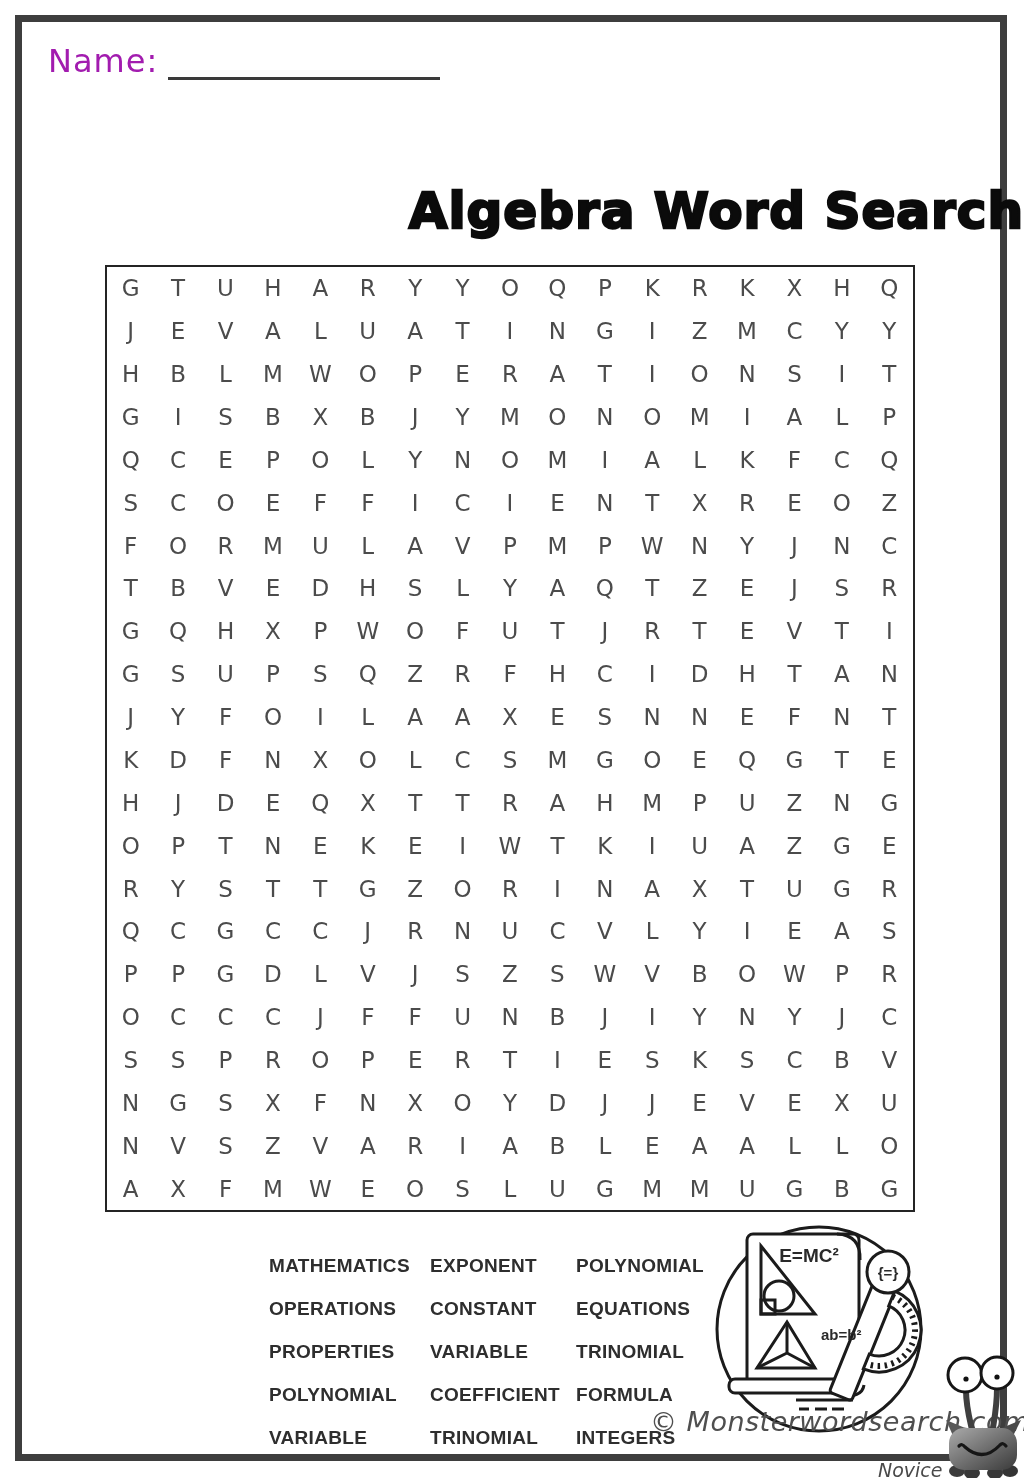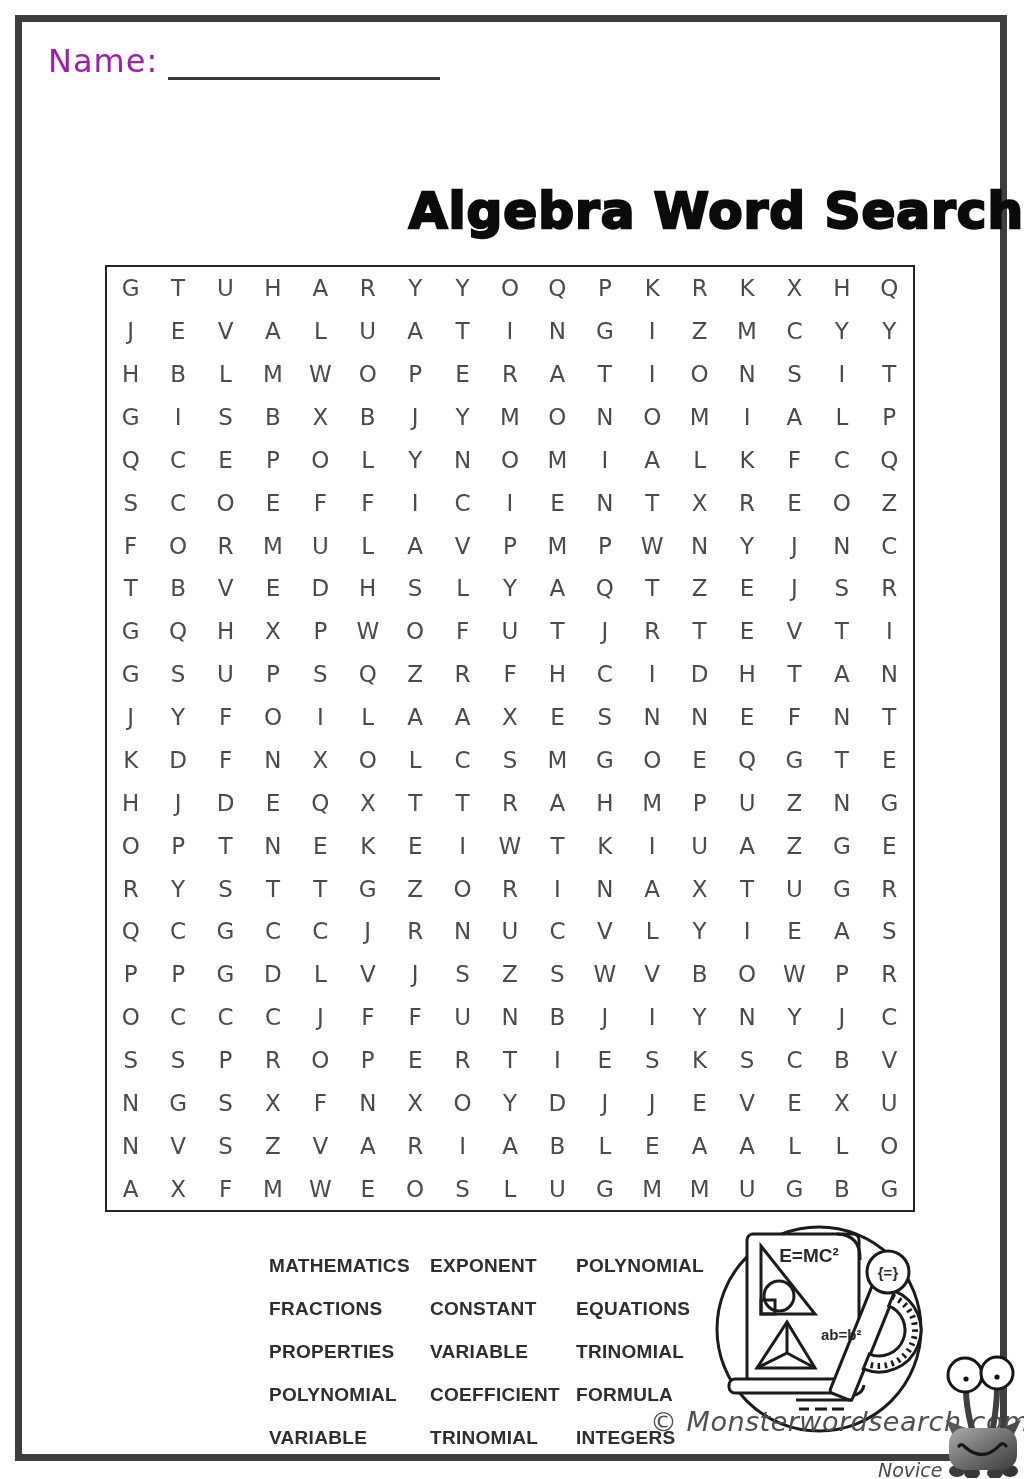--- a/index.html
+++ b/index.html
@@ -437,21 +437,21 @@
     <div class="cell">U</div>
     <div class="cell">G</div>
     <div class="cell">B</div>
     <div class="cell">G</div>
   </div>
 
 <div class="word-list">
     <div>MATHEMATICS</div>
     <div>EXPONENT</div>
     <div>POLYNOMIAL</div>
-    <div>FRACTIONS</div>
+    <div>OPERATIONS</div>
     <div>CONSTANT</div>
     <div>EQUATIONS</div>
     <div>PROPERTIES</div>
     <div>VARIABLE</div>
     <div>TRINOMIAL</div>
     <div>POLYNOMIAL</div>
     <div>COEFFICIENT</div>
     <div>FORMULA</div>
     <div>VARIABLE</div>
     <div>TRINOMIAL</div>

